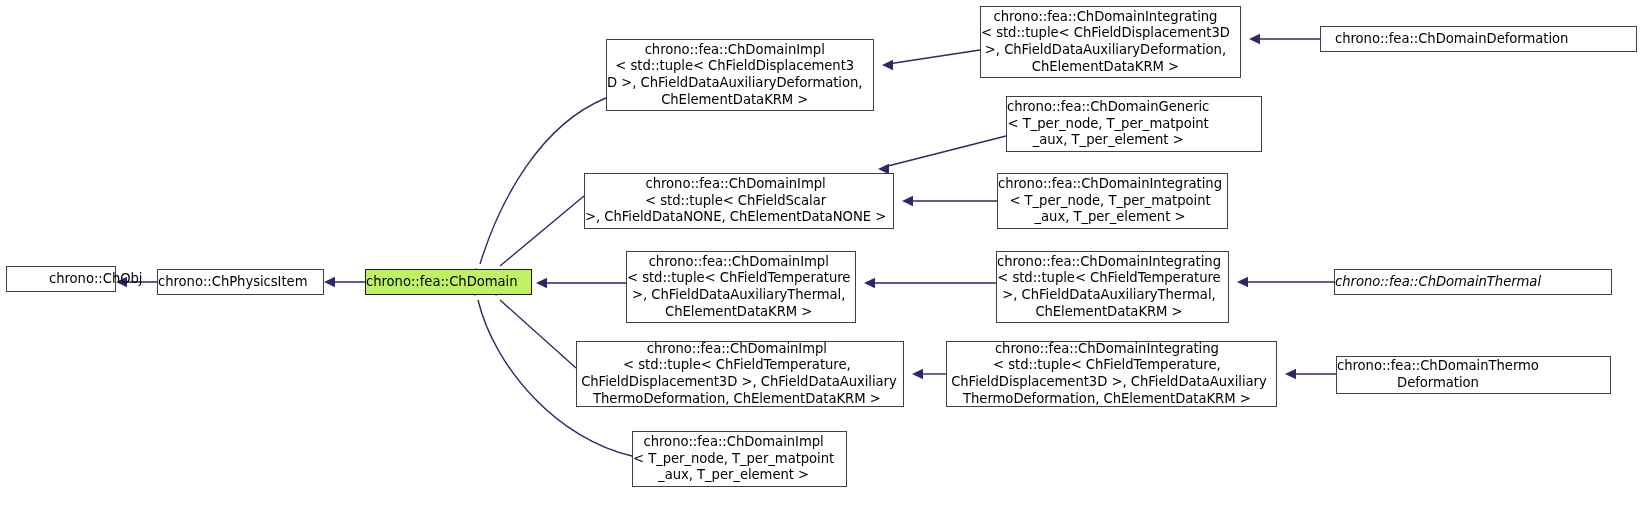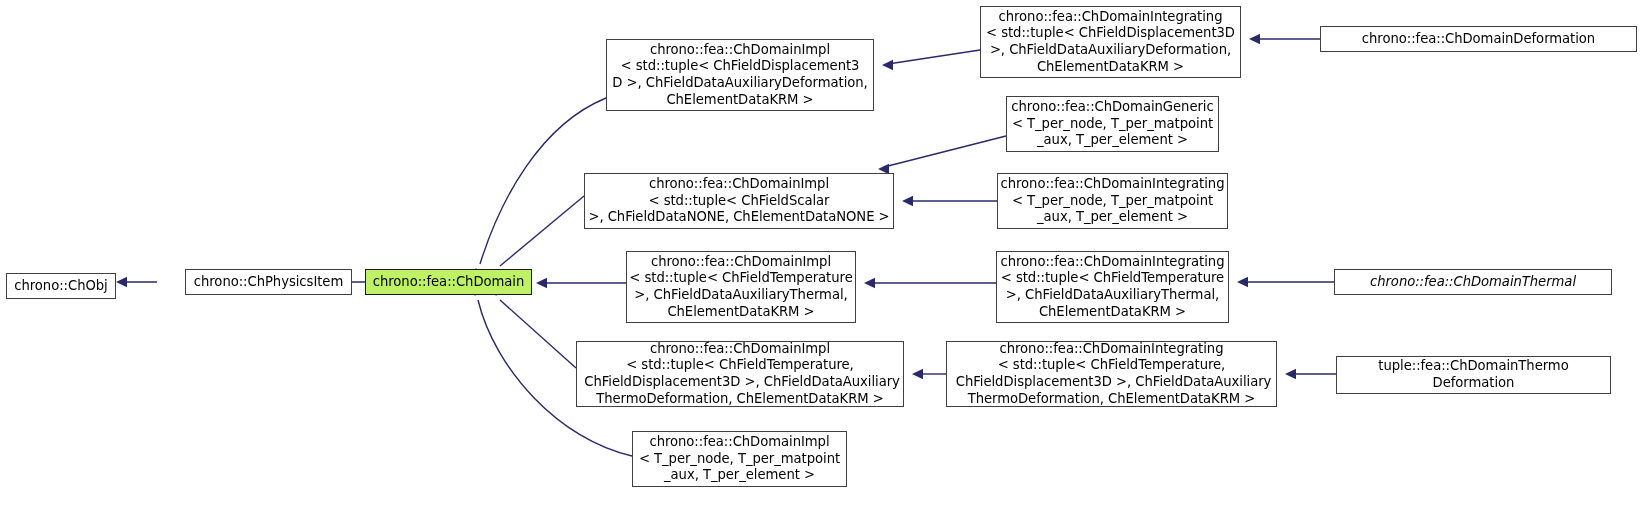--- a/index.html
+++ b/index.html
@@ -26,21 +26,20 @@
   .node {
     position: absolute;
     box-sizing: border-box;
     border: 1px solid #404040;
     background: #ffffff;
     color: #000000;
     font-size: 13.2px;
     line-height: 16.6px;
     display: flex;
     align-items: center;
-    justify-content: center;
     text-align: center;
     white-space: pre;
     letter-spacing: -0.05px;
   }
   .node.root {
     background: #bef264;
     border-color: #1a1a1a;
   }
   .node-text {
     display: block;
@@ -77,33 +76,33 @@
       <path d="M 1334 282 L 1243 282" stroke="#2a2a6a" stroke-width="1.4" fill="none"></path>
       <polygon points="1237,282 1248,276.8 1248,287.2" fill="#2a2a6a"></polygon>
       <path d="M 1320 39 L 1255 39" stroke="#2a2a6a" stroke-width="1.4" fill="none"></path>
       <polygon points="1249,39 1260,33.8 1260,44.2" fill="#2a2a6a"></polygon>
       <path d="M 946 374 L 918 374" stroke="#2a2a6a" stroke-width="1.4" fill="none"></path>
       <polygon points="912,374 923,368.8 923,379.2" fill="#2a2a6a"></polygon>
       <path d="M 1336 374 L 1291 374" stroke="#2a2a6a" stroke-width="1.4" fill="none"></path>
       <polygon points="1285,374 1296,368.8 1296,379.2" fill="#2a2a6a"></polygon>
     </svg>
   <div id="node-layer">
-      <div class="node" style="left: 6px; top: 273px; width: 110px; height: 26px;"><span class="node-text">chrono::ChObj</span></div>
-      <div class="node" style="left: 157px; top: 269px; width: 167px; height: 26px; margin-left: 28px;"><span class="node-text">chrono::ChPhysicsItem</span></div>
+      <div class="node" style="left: 6px; top: 266px; width: 110px; height: 26px; padding-left: 42px;"><span class="node-text">chrono::ChObj</span></div>
+      <div class="node" style="left: 157px; top: 269px; width: 167px; height: 26px;"><span class="node-text">chrono::ChPhysicsItem</span></div>
       <div class="node root" style="left: 365px; top: 269px; width: 167px; height: 26px;"><span class="node-text">chrono::fea::ChDomain</span></div>
       <div class="node" style="left: 606px; top: 39px; width: 268px; height: 72px;"><span class="node-text">chrono::fea::ChDomainImpl
 &lt; std::tuple&lt; ChFieldDisplacement3
 D &gt;, ChFieldDataAuxiliaryDeformation,
 ChElementDataKRM &gt;</span></div>
       <div class="node" style="left: 980px; top: 6px; width: 261px; height: 72px;"><span class="node-text">chrono::fea::ChDomainIntegrating
 &lt; std::tuple&lt; ChFieldDisplacement3D
 &gt;, ChFieldDataAuxiliaryDeformation,
 ChElementDataKRM &gt;</span></div>
-      <div class="node" style="left: 1320px; top: 26px; width: 317px; height: 26px;"><span class="node-text">chrono::fea::ChDomainDeformation</span></div>
-      <div class="node" style="left: 1006px; top: 96px; width: 213px; height: 56px;"><span class="node-text">chrono::fea::ChDomainGeneric
+      <div class="node" style="left: 1320px; top: 26px; width: 317px; height: 26px; padding-left: 14px;"><span class="node-text">chrono::fea::ChDomainDeformation</span></div>
+      <div class="node" style="left: 1006px; top: 96px; width: 256px; height: 56px;"><span class="node-text">chrono::fea::ChDomainGeneric
 &lt; T_per_node, T_per_matpoint
 _aux, T_per_element &gt;</span></div>
       <div class="node" style="left: 584px; top: 173px; width: 310px; height: 56px;"><span class="node-text">chrono::fea::ChDomainImpl
 &lt; std::tuple&lt; ChFieldScalar
 &gt;, ChFieldDataNONE, ChElementDataNONE &gt;</span></div>
       <div class="node" style="left: 997px; top: 173px; width: 231px; height: 56px;"><span class="node-text">chrono::fea::ChDomainIntegrating
 &lt; T_per_node, T_per_matpoint
 _aux, T_per_element &gt;</span></div>
       <div class="node" style="left: 626px; top: 251px; width: 230px; height: 72px;"><span class="node-text">chrono::fea::ChDomainImpl
 &lt; std::tuple&lt; ChFieldTemperature
@@ -115,19 +114,19 @@
 ChElementDataKRM &gt;</span></div>
       <div class="node" style="left: 1334px; top: 269px; width: 278px; height: 26px; font-style: italic;"><span class="node-text">chrono::fea::ChDomainThermal</span></div>
       <div class="node" style="left: 576px; top: 341px; width: 328px; height: 66px;"><span class="node-text">chrono::fea::ChDomainImpl
 &lt; std::tuple&lt; ChFieldTemperature,
  ChFieldDisplacement3D &gt;, ChFieldDataAuxiliary
 ThermoDeformation, ChElementDataKRM &gt;</span></div>
       <div class="node" style="left: 946px; top: 341px; width: 331px; height: 66px;"><span class="node-text">chrono::fea::ChDomainIntegrating
 &lt; std::tuple&lt; ChFieldTemperature,
  ChFieldDisplacement3D &gt;, ChFieldDataAuxiliary
 ThermoDeformation, ChElementDataKRM &gt;</span></div>
-      <div class="node" style="left: 1336px; top: 356px; width: 275px; height: 38px;"><span class="node-text">tuple::fea::ChDomainThermo
+      <div class="node" style="left: 1336px; top: 356px; width: 275px; height: 38px;"><span class="node-text">chrono::fea::ChDomainThermo
 Deformation</span></div>
       <div class="node" style="left: 632px; top: 431px; width: 215px; height: 56px;"><span class="node-text">chrono::fea::ChDomainImpl
 &lt; T_per_node, T_per_matpoint
 _aux, T_per_element &gt;</span></div>
     </div>
 </div>
 
 </body></html>

